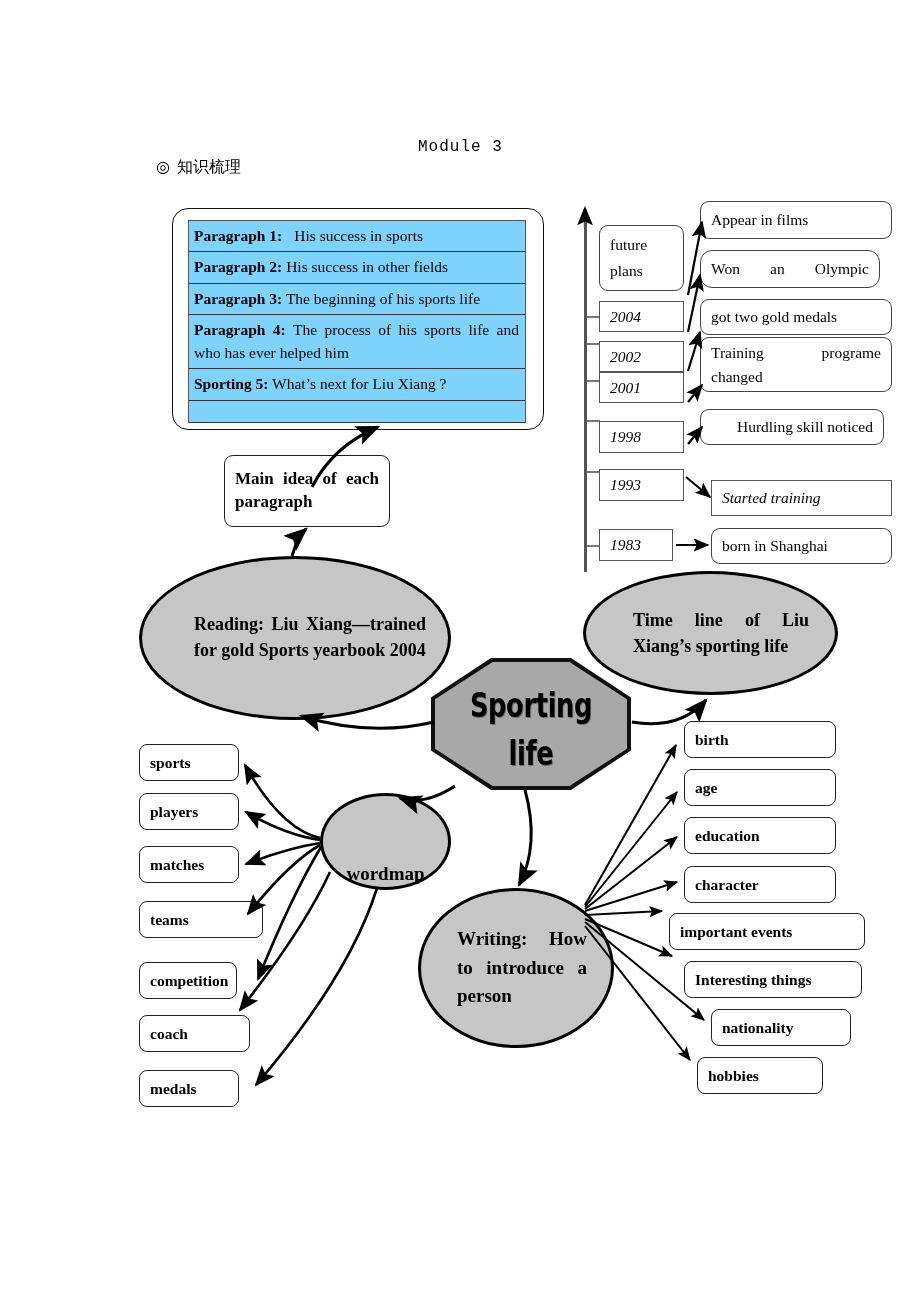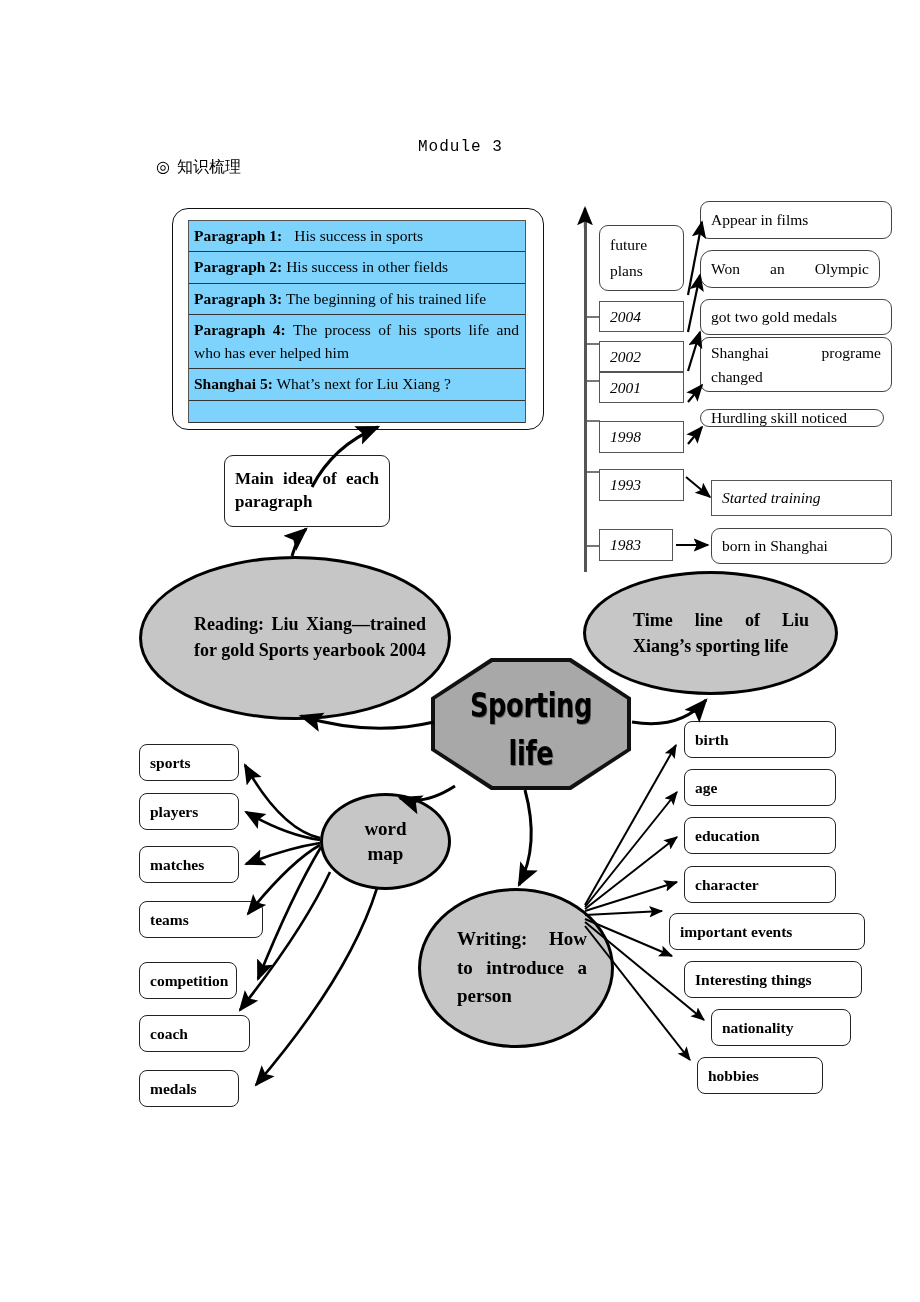--- a/index.html
+++ b/index.html
@@ -168,27 +168,27 @@
 
   <div class="para-card"></div>
   <div class="para-table">
     <div class="para-row gap1">
       <span class="plabel">Paragraph 1:</span><span class="ptext">His success in sports</span>
     </div>
     <div class="para-row">
       <span class="plabel">Paragraph 2:</span> <span class="ptext">His success in other fields</span>
     </div>
     <div class="para-row">
-      <span class="plabel">Paragraph 3:</span> <span class="ptext">The beginning of his trained life</span>
+      <span class="plabel">Paragraph 3:</span> <span class="ptext">The beginning of his sports life</span>
     </div>
     <div class="para-row justify">
       <span class="plabel">Paragraph 4:</span> <span class="ptext">The process of his sports life and who has ever helped him</span>
     </div>
     <div class="para-row">
-      <span class="plabel">Shanghai 5:</span> <span class="ptext">What’s next for Liu Xiang ?</span>
+      <span class="plabel">Sporting 5:</span> <span class="ptext">What’s next for Liu Xiang ?</span>
     </div>
     <div class="para-row" style="height:22px;"></div>
   </div>
 
   <div class="rbox" style="left:224px; top:455px; width:166px; height:72px; border-color:#222; border-width:1.5px;">
     <span class="mi" style="font-weight:bold; font-size:17px; line-height:1.35; text-align:justify; text-align-last:left; display:block;">Main idea of each paragraph</span>
   </div>
 
   <div class="tl-axis" style="left:584px; top:212px; width:2.5px; height:360px;"></div>
 
@@ -217,23 +217,23 @@
   <div class="rbox" style="left:700px; top:201px; width:192px; height:38px;">
     <span>Appear in films</span>
   </div>
   <div class="rbox justified" style="left:700px; top:250px; width:180px; height:38px;border-radius:12px;">
     <span>Won an Olympic</span>
   </div>
   <div class="rbox" style="left:700px; top:299px; width:192px; height:36px;">
     <span>got two gold medals</span>
   </div>
   <div class="rbox justified" style="left:700px; top:337px; width:192px; height:55px;">
-    <span style="line-height:1.5;">Shanghai programe changed</span>
-  </div>
-  <div class="rbox" style="left:700px; top:409px; width:184px; height:18px;">
+    <span style="line-height:1.5;">Training programe changed</span>
+  </div>
+  <div class="rbox" style="left:700px; top:409px; width:184px; height:36px;text-align:right;">
     <span>Hurdling skill noticed</span>
   </div>
   <div class="sqbox" style="left:711px; top:480px; width:181px; height:36px;">
     <span>Started training</span>
   </div>
   <div class="rbox" style="left:711px; top:528px; width:181px; height:36px;">
     <span>born in Shanghai</span>
   </div>
 
   <div class="ellipse" style="left:139px; top:556px; width:312px; height:164px; font-size:18px;">
@@ -244,21 +244,21 @@
     <div class="inner" style="text-align:justify; text-align-last:left; line-height:1.45; padding-left:47px; padding-right:26px;">Time line of Liu Xiang’s sporting life</div>
   </div>
 
   <div class="octagon-border" style="left:431px; top:658px; width:200px; height:132px;"></div>
   <div class="octagon" style="left:435px; top:662px; width:192px; height:124px;"></div>
   <div class="octagon-label" style="left:431px; top:682px; width:200px;">
     <div>Sporting</div>
     <div>life</div>
   </div>
 
-  <div class="ellipse" style="left:320px; top:793px; width:131px; height:97px; font-size:19px; flex-direction:column; line-height:1.3;">
+  <div class="ellipse" style="left:320px; top:793px; width:131px; height:97px; font-size:19px; line-height:1.3;align-items:flex-end;">
     <div>word</div>
     <div>map</div>
   </div>
 
   <div class="ellipse" style="left:418px; top:888px; width:196px; height:160px; font-size:19px;">
     <div class="inner" style="text-align:justify; text-align-last:left; line-height:1.5; padding-left:36px; padding-right:24px;">Writing: How to introduce a person</div>
   </div>
 
   <div class="rbox kbox" style="left:139px; top:744px; width:100px; height:37px;">
     <span>sports</span>

